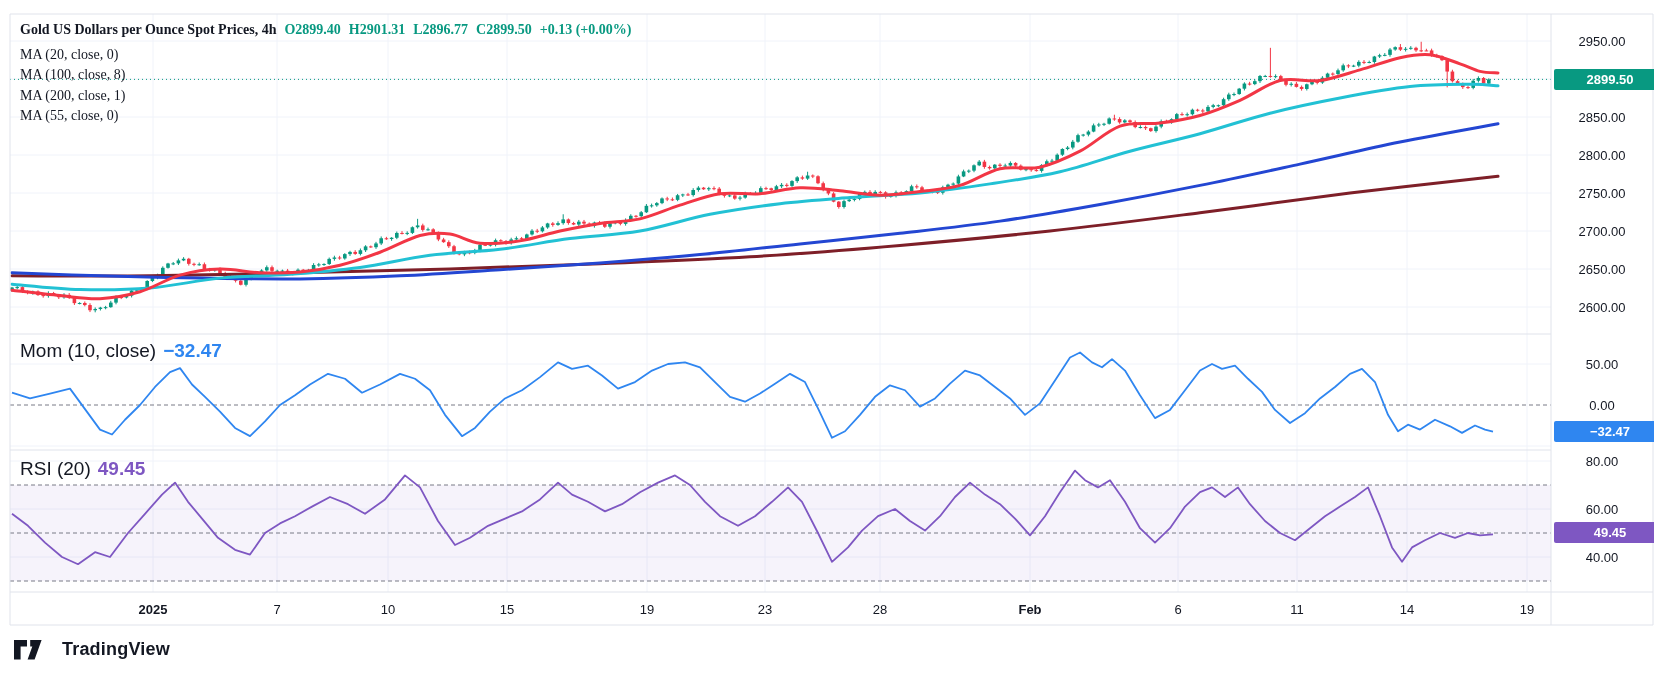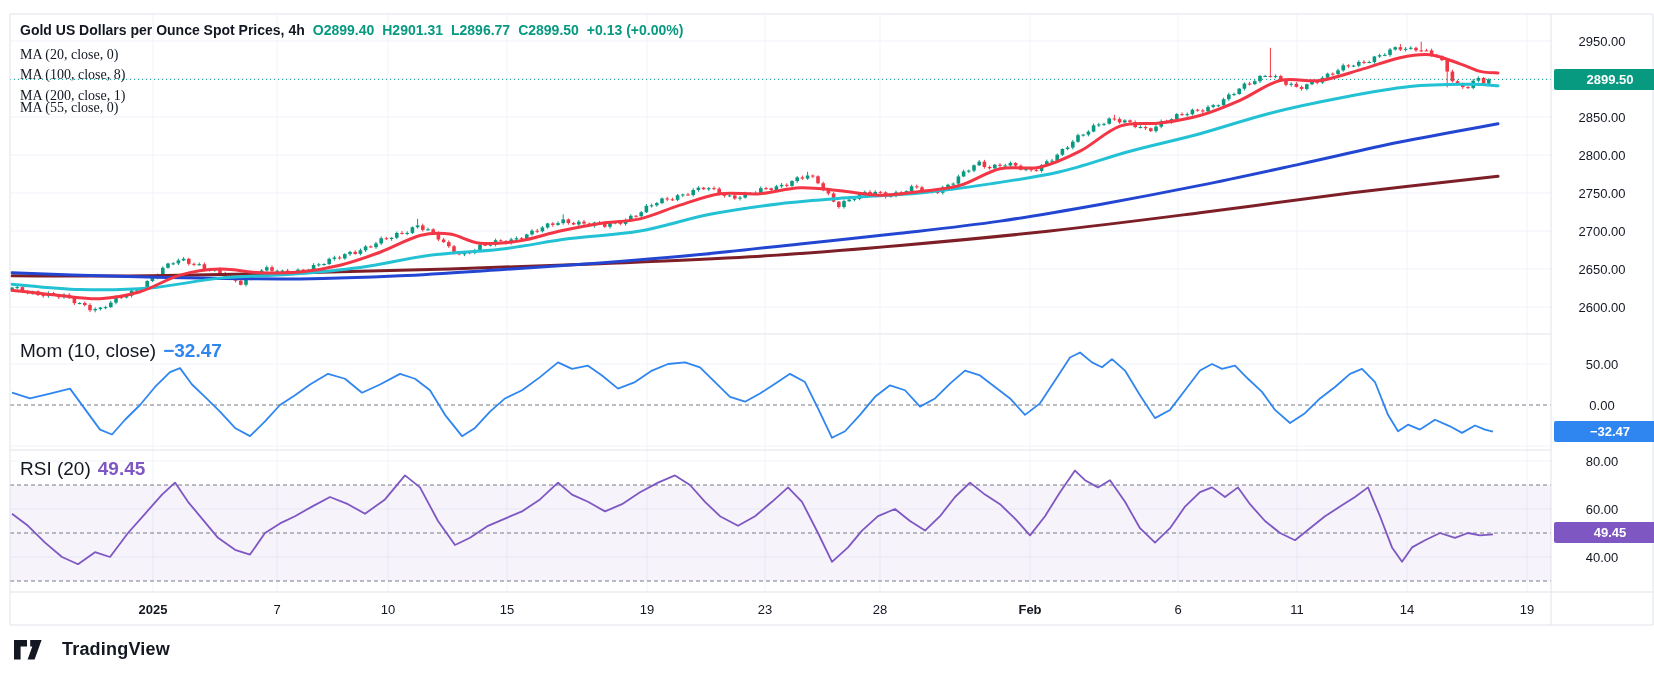--- a/index.html
+++ b/index.html
@@ -1,20 +1,20 @@
 <!DOCTYPE html>
 <html><head>
 <meta charset="utf-8">
 <style>
   html,body{margin:0;padding:0;background:#fff;}
   body{width:1654px;height:674px;position:relative;overflow:hidden;
        font-family:"Liberation Sans",sans-serif;color:#131722;}
   #plot{position:absolute;left:0;top:0;}
   .abs{position:absolute;white-space:nowrap;}
-  .legend-main{left:20px;top:22px;font-size:14px;font-weight:700;}
+  .legend-main{left:20px;top:22px;font-size:14px;font-weight:700;font-family:Liberation Serif, serif;}
   .legend-main .val{color:#089981;margin-left:8px;font-weight:600;}
   .ma-row{left:20px;font-size:14px;color:#131722;font-family:Liberation Serif, serif;}
   .pane-legend{left:20px;font-size:19px;color:#131722;}
   .pane-legend .pv{margin-left:7px;font-weight:600;}
   .badge{left:1554px;width:112px;height:21px;border-radius:2px;color:#fff;
          font-size:13px;font-weight:700;text-align:center;line-height:21px;z-index:5;}
   .axis-hotzone{background:transparent;z-index:4;}
   .brand{left:14px;top:639px;display:flex;align-items:center;gap:20px;z-index:3;}
   .brand-text{font-size:18px;font-weight:600;color:#131722;letter-spacing:.2px;}
 </style>
@@ -662,21 +662,21 @@
     <text x="1407" y="614" text-anchor="middle" font-size="13" fill="#131722" font-family="Liberation Sans, sans-serif" font-weight="normal">14</text>
     <text x="1527" y="614" text-anchor="middle" font-size="13" fill="#131722" font-family="Liberation Sans, sans-serif" font-weight="normal">19</text>
   </svg>
 
 <div class="abs legend-main">
   <span>Gold US Dollars per Ounce Spot Prices, 4h</span><span class="val">O2899.40</span><span class="val">H2901.31</span><span class="val">L2896.77</span><span class="val">C2899.50</span><span class="val">+0.13 (+0.00%)</span>
 </div>
 <div class="abs ma-row" style="top:47px">MA (20, close, 0)</div>
 <div class="abs ma-row" style="top:67px">MA (100, close, 8)</div>
 <div class="abs ma-row" style="top:88px">MA (200, close, 1)</div>
-<div class="abs ma-row" style="top:100px">MA (55, close, 0)</div>
+<div class="abs ma-row" style="top:108px">MA (55, close, 0)</div>
 
 <div class="abs pane-legend" style="top:340px">
   <span>Mom (10, close)</span><span class="pv" style="color:#2f86f0">−32.47</span>
 </div>
 <div class="abs pane-legend" style="top:458px">
   <span>RSI (20)</span><span class="pv" style="color:#7e57c2">49.45</span>
 </div>
 
 <div class="abs badge" style="top:69px;background:#089981">2899.50</div>
 <div class="abs badge" style="top:421px;background:#2f86f0">−32.47</div>

